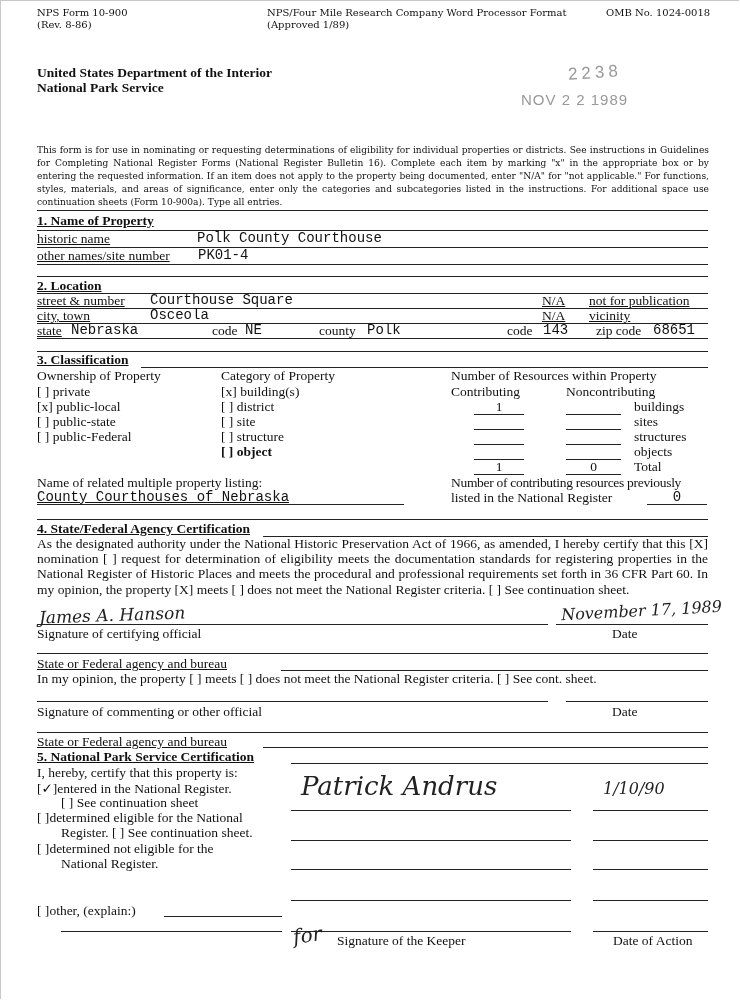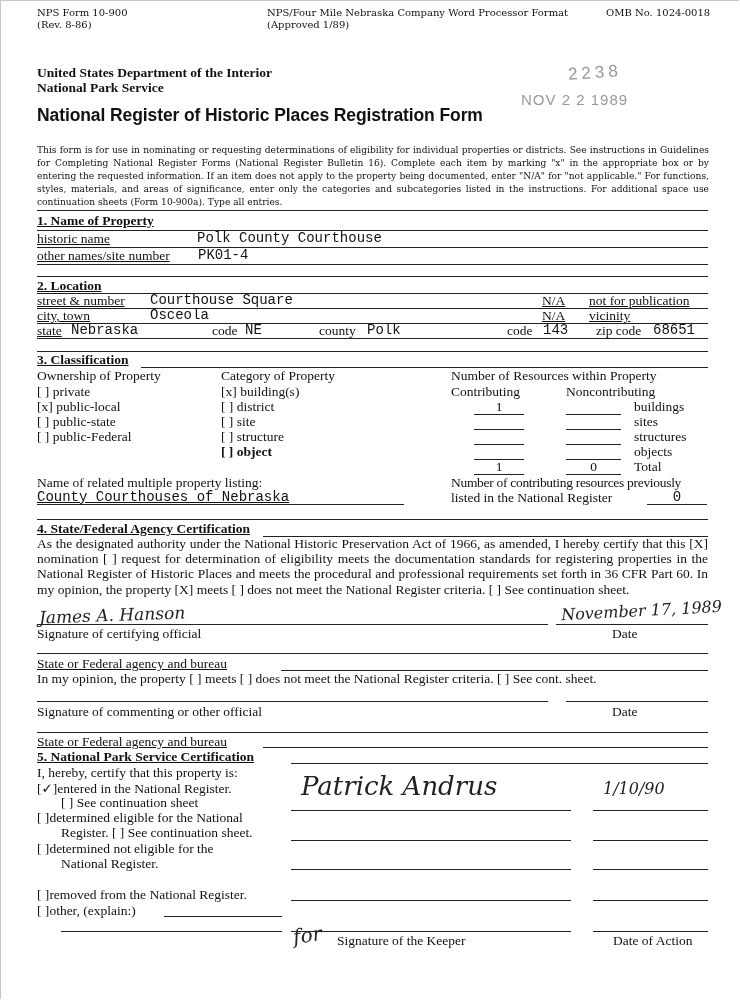--- a/index.html
+++ b/index.html
@@ -25,31 +25,30 @@
   .sig { font-family: "DejaVu Serif", serif; font-style: italic; color: #222; }
   .center { text-align: center; }
 </style>
 </head>
 <body>
 
 <div class="page">
 
   <div class="abs small" style="left:36px;top:6px;">NPS Form 10-900</div>
   <div class="abs small" style="left:36px;top:18px;">(Rev. 8-86)</div>
-  <div class="abs small" style="left:266px;top:6px;">NPS/Four Mile Nebraska Company Word Processor Format</div>
+  <div class="abs small" style="left:266px;top:6px;">NPS/Four Mile Research Company Word Processor Format</div>
   <div class="abs small" style="left:266px;top:18px;">(Approved 1/89)</div>
   <div class="abs small" style="left:605px;top:6px;">OMB No. 1024-0018</div>
 
   <div class="abs hdr-bold" style="left:36px;top:64px;">United States Department of the Interior</div>
   <div class="abs hdr-bold" style="left:36px;top:79px;">National Park Service</div>
 
   <div class="abs stamp" style="left:567px;top:62px;font-size:17px;letter-spacing:4px;transform:rotate(-4deg);">2238</div>
   <div class="abs stamp" style="left:520px;top:90px;font-size:15px;letter-spacing:1px;">NOV 2 2 1989</div>
 
-  <div class="abs title" style="left:36px;top:104px;">National Register of Historic Places Registration Form</div>
 
   <div class="abs intro" style="left:36px;top:143px;">This form is for use in nominating or requesting determinations of eligibility for individual properties or districts. See instructions in Guidelines for Completing National Register Forms (National Register Bulletin 16). Complete each item by marking "x" in the appropriate box or by entering the requested information. If an item does not apply to the property being documented, enter "N/A" for "not applicable." For functions, styles, materials, and areas of significance, enter only the categories and subcategories listed in the instructions. For additional space use continuation sheets (Form 10-900a). Type all entries.</div>
 
   <div class="line" style="left:36px;top:209px;width:671px;"></div>
   <div class="abs sec" style="left:36px;top:212px;">1. Name of Property</div>
   <div class="line thin" style="left:36px;top:229px;width:671px;"></div>
   <div class="abs lbl u" style="left:36px;top:230px;">historic name</div>
   <div class="abs val" style="left:196px;top:229px;">Polk County Courthouse</div>
   <div class="line thin" style="left:36px;top:246px;width:671px;"></div>
   <div class="abs lbl u" style="left:36px;top:247px;">other names/site number</div>
@@ -169,21 +168,20 @@
   <div class="abs lbl" style="left:36px;top:809px;"><span>[ ]</span><span>determined eligible for the National</span></div>
   <div class="abs lbl" style="left:60px;top:824px;">Register. [ ] See continuation sheet.</div>
   <div class="line thin" style="left:290px;top:839px;width:280px;"></div>
   <div class="line thin" style="left:592px;top:839px;width:115px;"></div>
 
   <div class="abs lbl" style="left:36px;top:840px;"><span>[ ]</span><span>determined not eligible for the</span></div>
   <div class="abs lbl" style="left:60px;top:855px;">National Register.</div>
   <div class="line thin" style="left:290px;top:868px;width:280px;"></div>
   <div class="line thin" style="left:592px;top:868px;width:115px;"></div>
 
-  <div class="abs lbl" style="left:36px;top:886px;"><span>[ ]</span><span>removed from the National Register.</span></div>
   <div class="line thin" style="left:290px;top:899px;width:280px;"></div>
   <div class="line thin" style="left:592px;top:899px;width:115px;"></div>
 
   <div class="abs lbl" style="left:36px;top:902px;"><span>[ ]</span><span>other, (explain:)</span></div>
   <div class="line thin" style="left:163px;top:915px;width:118px;"></div>
 
   <div class="line thin" style="left:60px;top:930px;width:221px;"></div>
   <div class="line thin" style="left:290px;top:930px;width:280px;"></div>
   <div class="line thin" style="left:592px;top:930px;width:115px;"></div>
   <div class="abs sig" style="left:292px;top:922px;font-size:20px;transform:rotate(-8deg);">for</div>

